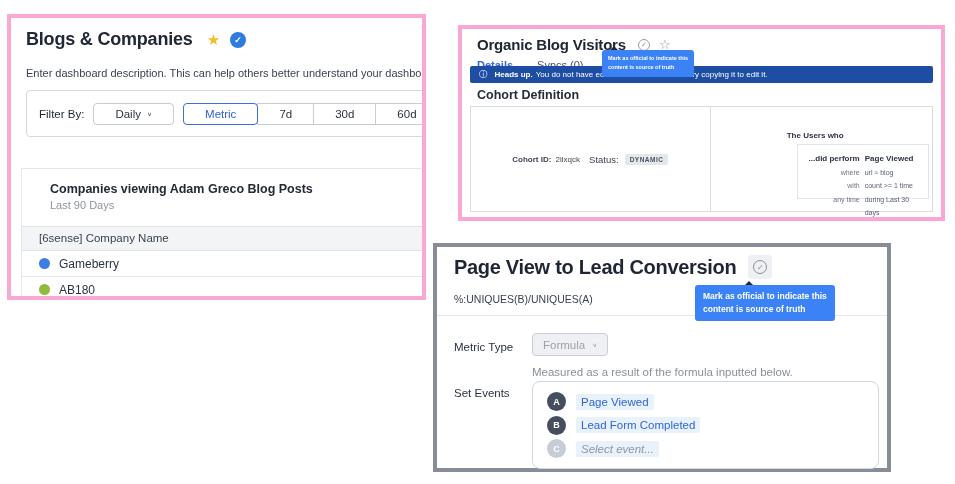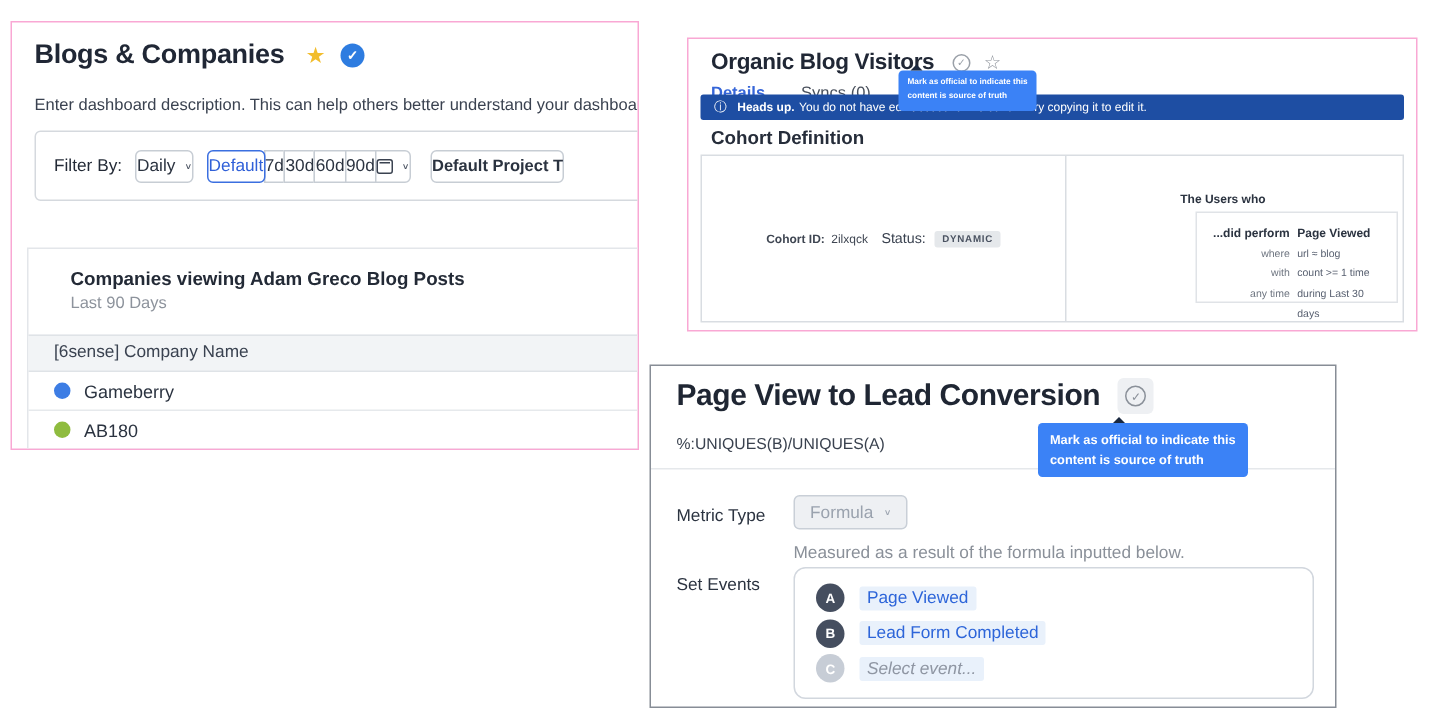--- a/index.html
+++ b/index.html
@@ -1,31 +1,31 @@
 <!DOCTYPE html>
 <html><head>
 <meta charset="utf-8">
 <style>
   * { margin:0; padding:0; box-sizing:border-box; }
   html,body { width:955px; height:484px; background:#fff;
     font-family:"Liberation Sans", sans-serif; }
-  .panel { position:absolute; background:#fff; border:1px solid #f9a8d4; }
+  .panel { position:absolute; background:#fff; border:4px solid #f9a8d4; }
 
   
   #dash-panel { left:7px; top:14px; width:419px; height:286px; overflow:hidden; }
   .dash-title-row { position:absolute; left:15px; top:11px; display:flex; align-items:center; gap:10px; }
   .dash-title { font-size:18px; font-weight:bold; color:#202735; letter-spacing:-0.2px; }
   .star-filled { color:#f2bd2d; font-size:15px; margin-left:4px; }
   .verified-badge { width:16px; height:16px; border-radius:50%; background:#2e7ce0; color:#fff;
     font-size:9px; display:flex; align-items:center; justify-content:center; font-weight:bold; }
   .dash-desc { position:absolute; left:15px; top:49px; font-size:11px; color:#3a4250; white-space:nowrap; }
   .filter-box { position:absolute; left:15px; top:72px; right:-4px; height:47px;
     border:1px solid #d5d9de; border-radius:4px; display:flex; align-items:center; gap:9px; padding:0 12px; }
   .filter-label { font-size:11.5px; font-weight:normal; color:#232a36; white-space:nowrap; }
-  .btn { border:1px solid #c7cdd4; border-radius:4px; padding:4px 0; font-size:11.5px; color:#2b3340;
+  .btn { border:1px solid #c7cdd4; border-radius:4px; padding:4px 21px; font-size:11.5px; color:#2b3340;
     background:#fff; display:flex; align-items:center; gap:6px; white-space:nowrap; cursor:pointer; }
   .chev { font-size:7px; color:#4a5261; transform:scaleY(.8); }
   .seg { display:flex; }
   .seg .btn { border-radius:0; margin-left:-1px; }
   .seg .btn:first-child { margin-left:0; }
   .seg .btn.selected { border:1px solid #3b6fe0; color:#3060d8; border-radius:4px; position:relative; z-index:2; }
   .seg .btn:last-child { border-radius:0 4px 4px 0; }
   .calendar-icon { width:11px; height:10px; border:1.3px solid #3a4250; border-radius:2px; position:relative; }
   .calendar-icon::before { content:''; position:absolute; top:1.5px; left:1px; right:1px; height:1.2px; background:#3a4250; }
   .project-btn { font-weight:bold; font-size:11px; margin-left:4px; }
@@ -117,21 +117,21 @@
   </div>
   <div class="dash-desc">Enter dashboard description. This can help others better understand your dashboard.</div>
 
   <div class="filter-box">
     <span class="filter-label">Filter By:</span>
     <div class="btn">
       <span>Daily</span>
       <span class="chev">∨</span>
     </div>
     <div class="seg">
-      <div class="btn selected">Default</div>
+      <div class="btn selected">Metric</div>
       <div class="btn">7d</div>
       <div class="btn">30d</div>
       <div class="btn">60d</div>
       <div class="btn">90d</div>
       <div class="btn">
         <span class="calendar-icon"></span>
         <span class="chev">∨</span>
       </div>
     </div>
     <div class="btn project-btn">Default Project T</div>

